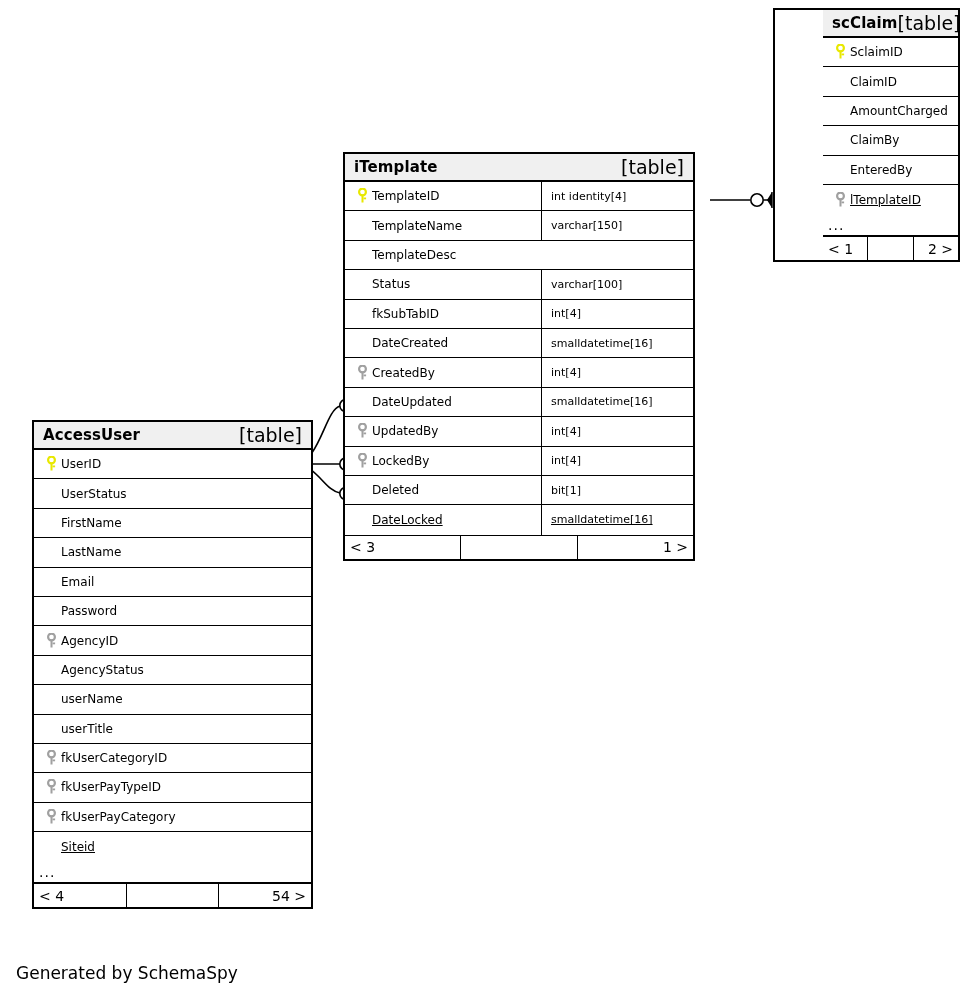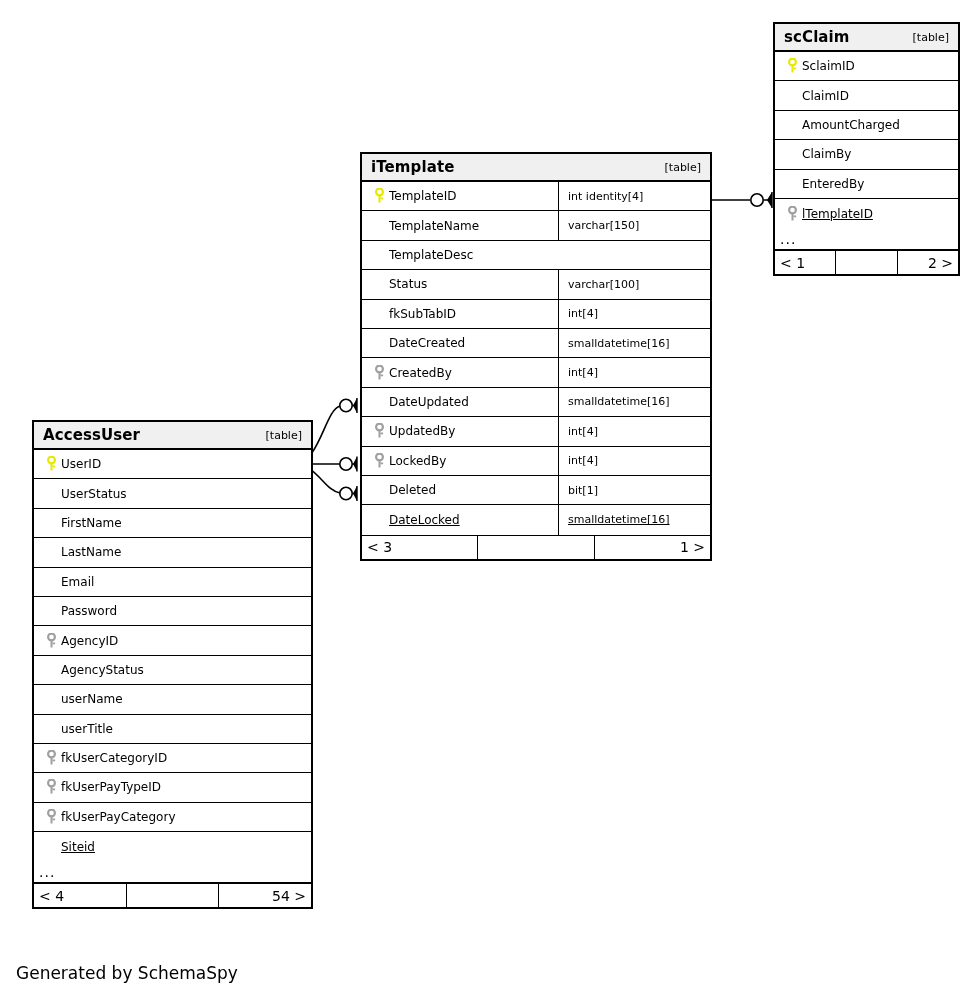--- a/index.html
+++ b/index.html
@@ -48,21 +48,21 @@
     padding: 0 9px;
     box-sizing: border-box;
   }
   .tbl-name {
     font-weight: bold;
     font-size: 15px;
     letter-spacing: 0.1px;
   }
   .tbl-tag {
     margin-left: auto;
-    font-size: 11px;
+    font-size: 19px;
   }
 
   .rows {
     display: block;
   }
 
   .row {
     display: flex;
     height: 29.4px;
     border-bottom: 1px solid #000000;
@@ -141,28 +141,29 @@
   .ft-mid    { flex: 1 1 0; border-left: 1px solid #000000; border-right: 1px solid #000000; }
   .ft-right  { flex: 1 1 0; justify-content: flex-end; }
 
   
   #tbl-accessuser {
     left: 32px;
     top: 420px;
     width: 281px;
   }
   #tbl-itemplate {
-    left: 360px;
+    left: 343px;
     top: 152px;
     width: 352px;
   }
   #tbl-scclaim {
     left: 773px;
-    top: 22px;
+    top: 8px;
     width: 187px;
+    padding-left: 48px;
   }
 
   #tbl-itemplate .cell-type { width: 152px; }
 
   .caption {
     position: absolute;
     left: 16px;
     top: 963px;
     font-size: 17px;
   }

